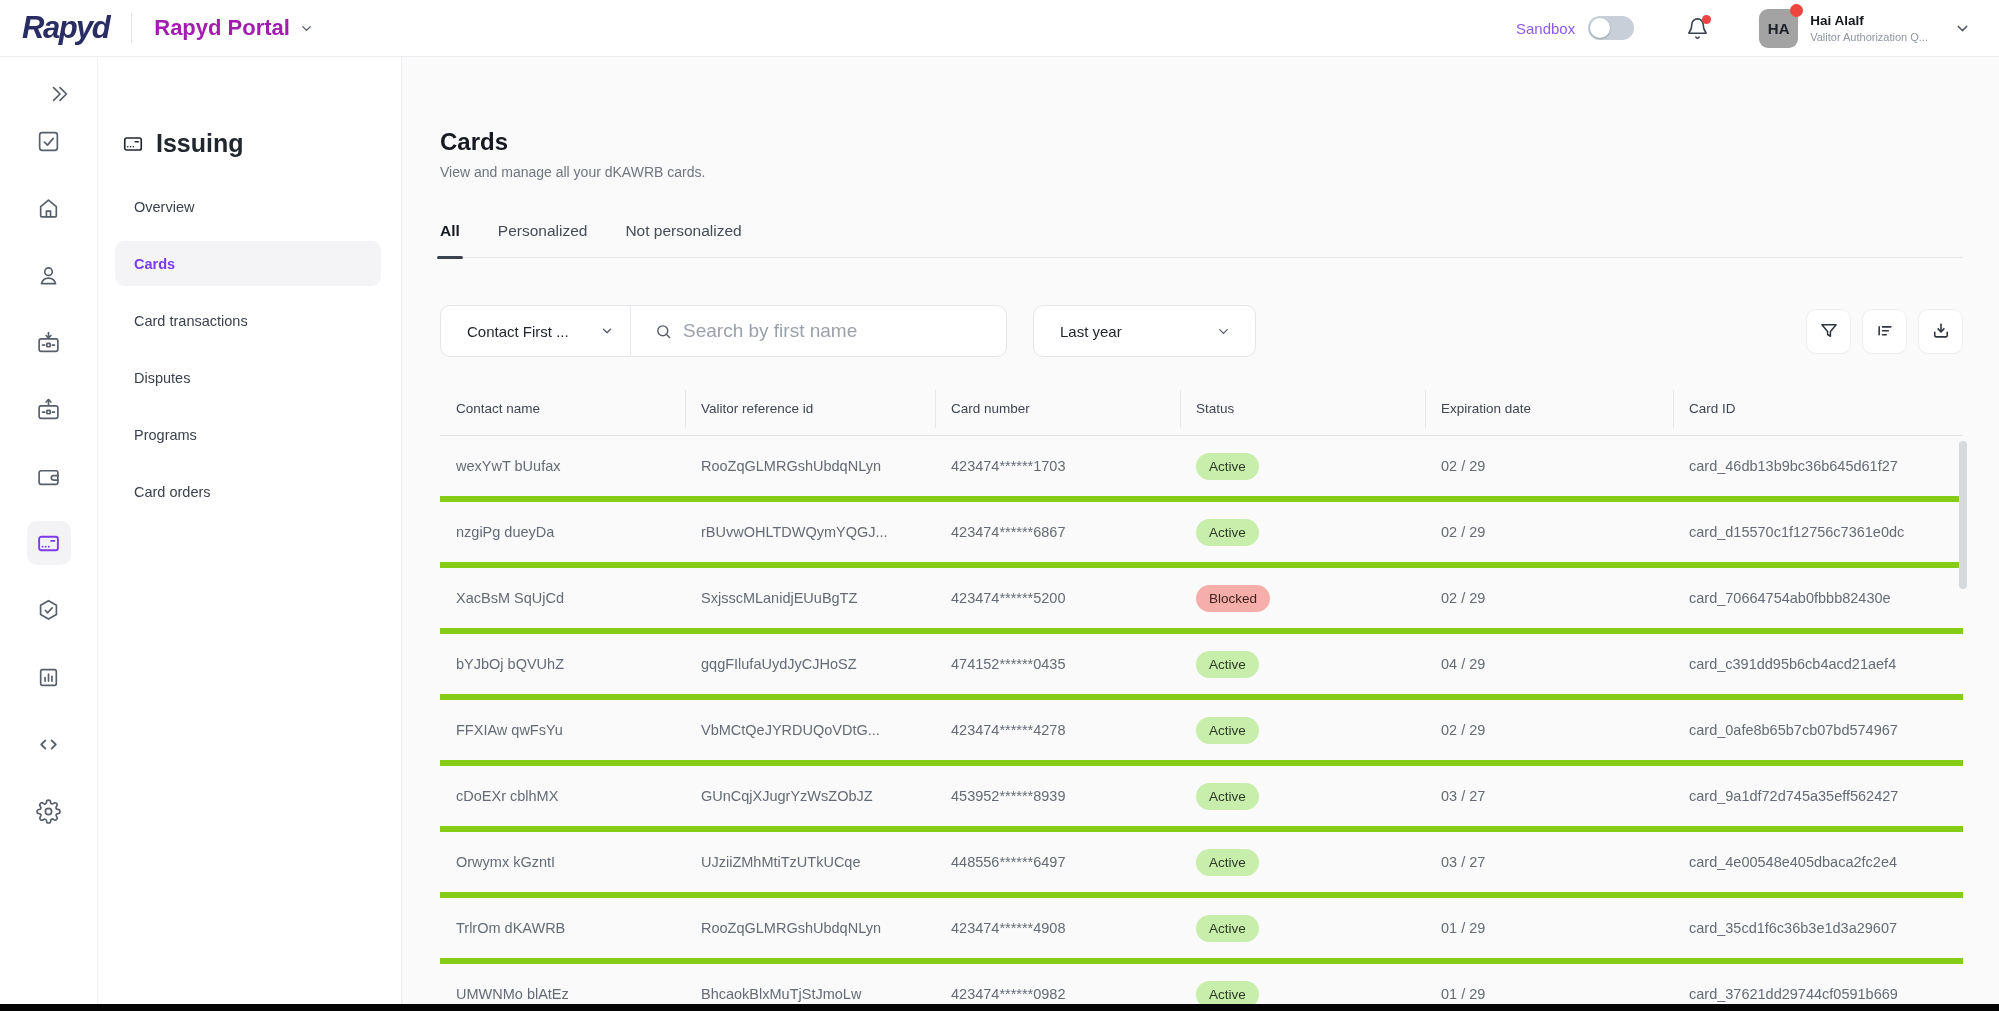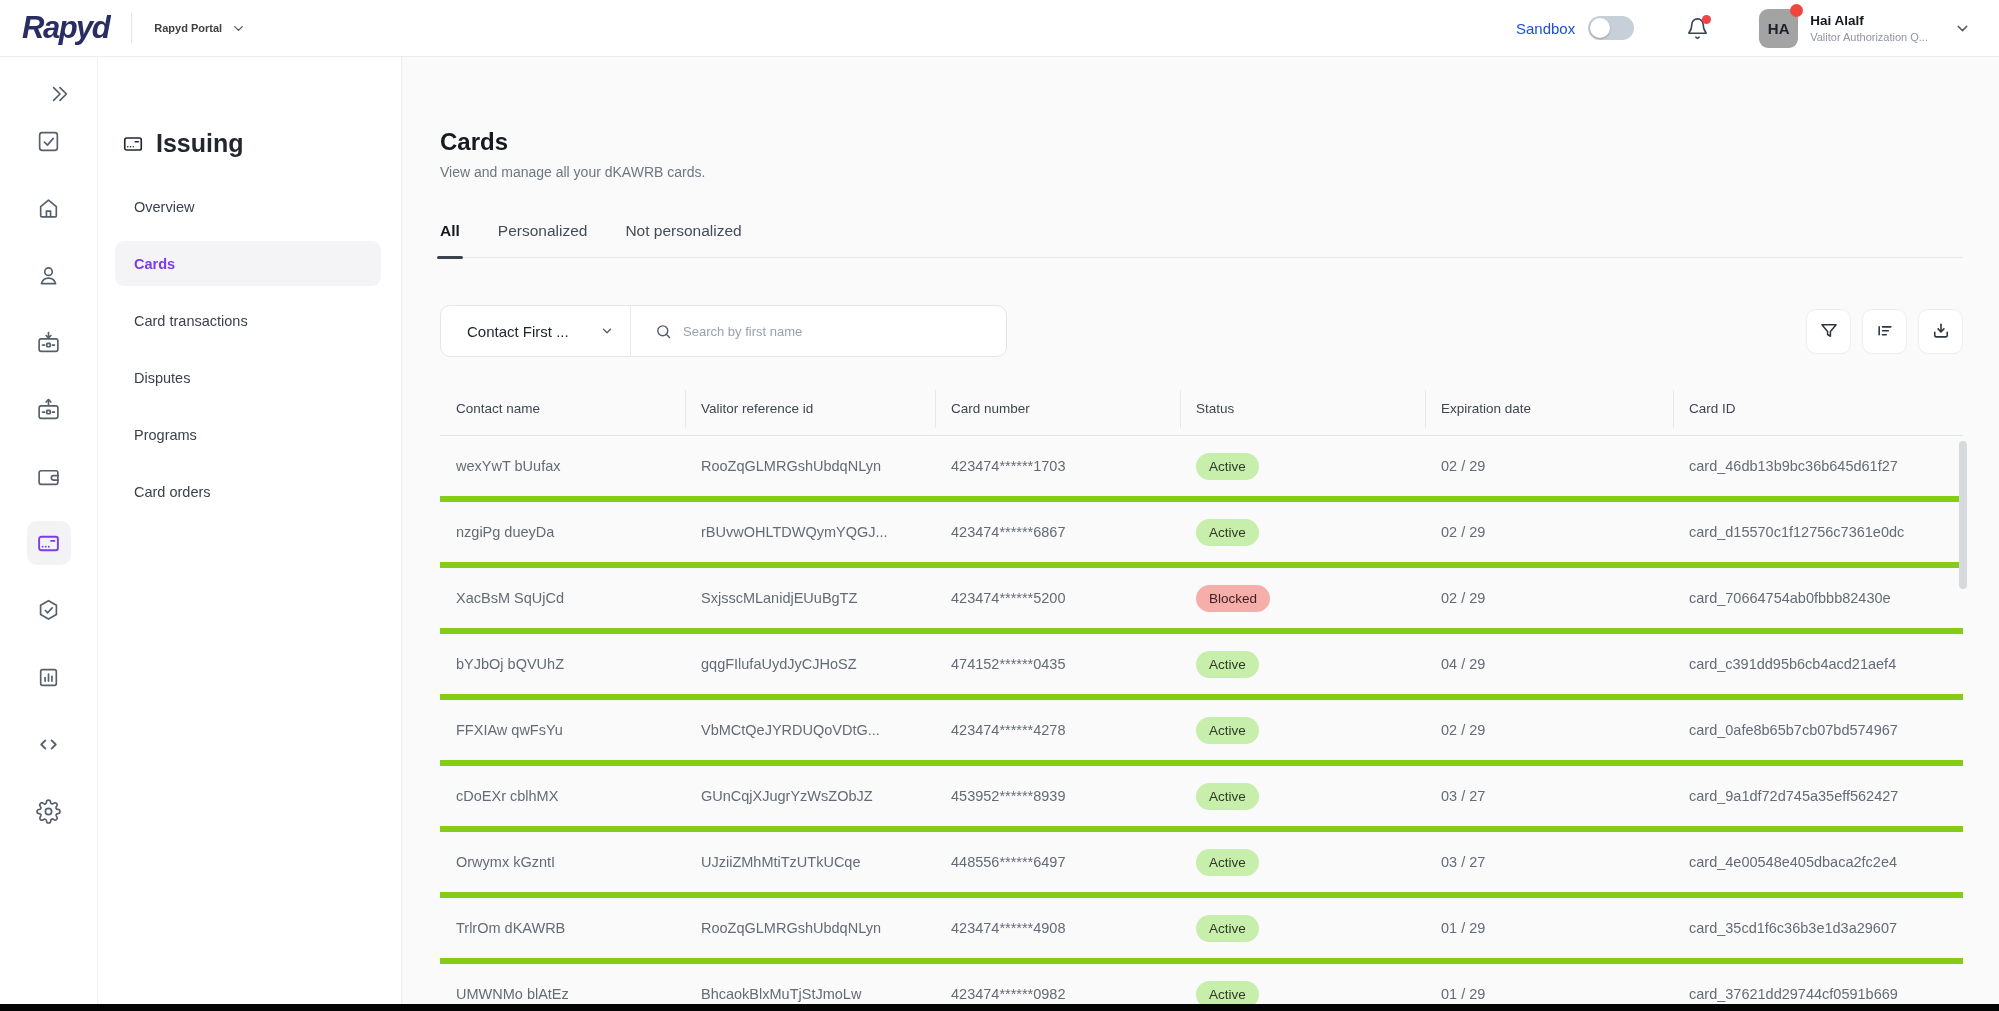--- a/index.html
+++ b/index.html
@@ -15,24 +15,24 @@
     position:relative; height:57px; background:#fff;
     border-bottom:1px solid #ecedf0;
     display:flex; align-items:center; padding:0 28px 0 22px;
   }
   .logo{
     font-size:31px; font-weight:800; font-style:italic;
     color:#2a2d63; letter-spacing:-1.5px; padding-right:22px;
   }
   .header-divider{ width:1px; height:30px; background:#e4e6ea; margin-right:22px; }
   .portal-select{ display:flex; align-items:center; gap:9px; cursor:pointer; }
-  .portal-select .label{ font-size:11px; font-weight:600; color:#404040; }
+  .portal-select .label{ font-size:22px; font-weight:600; color:#a21caf; }
   .header-right{ margin-left:auto; display:flex; align-items:center; }
   .sandbox-wrap{ display:flex; align-items:center; gap:13px; margin-right:52px; }
-  .sandbox-label{ font-size:15px; color:#1d4ed8; }
+  .sandbox-label{ font-size:15px; color:#8b5cf6; }
   .toggle{ width:46px; height:24px; border-radius:12px; background:#c7cfd8; position:relative; cursor:pointer; }
   .toggle .knob{ position:absolute; left:2px; top:2px; width:20px; height:20px; border-radius:50%; background:#fff; box-shadow:0 1px 2px rgba(0,0,0,.25); }
   .bell-wrap{ position:relative; margin-right:50px; color:#3c4350; cursor:pointer; }
   .bell-dot{ position:absolute; top:-2px; right:-2px; width:9px; height:9px; border-radius:50%; background:#ef4444; }
   .avatar{ position:relative; width:39px; height:39px; border-radius:9px; background:#a3a3a3;
     display:flex; align-items:center; justify-content:center; font-size:15px; font-weight:600; color:#1b202b; margin-right:12px; }
   .avatar-dot{ position:absolute; top:-5px; right:-5px; width:13px; height:13px; border-radius:50%; background:#f0453f; }
   .user-meta{ margin-right:26px; }
   .user-name{ font-size:13.5px; font-weight:700; color:#15181f; line-height:18px; }
   .user-org{ font-size:11px; color:#8e96a1; line-height:14px; }
@@ -68,21 +68,21 @@
   .tab{ font-size:15.5px; color:#454c58; padding-bottom:17px; position:relative; cursor:pointer; }
   .tab.active{ color:#16191f; font-weight:700; }
   .tab.active::after{ content:""; position:absolute; left:-3px; right:-3px; bottom:-2px; height:3px; background:#3c424c; border-radius:2px; }
 
   .filter-bar{ display:flex; align-items:center; margin-top:47px; }
   .search-group{ display:flex; width:567px; height:52px; background:#fff; border:1px solid #e3e5e9; border-radius:10px; overflow:hidden; }
   .field-select{ width:190px; display:flex; align-items:center; justify-content:space-between;
     padding:0 16px 0 26px; border-right:1px solid #e8eaed; cursor:pointer; }
   .field-select .val{ font-size:15px; color:#22272f; white-space:nowrap; }
   .search-box{ flex:1; display:flex; align-items:center; gap:11px; padding-left:24px; }
-  .search-box input{ border:none; outline:none; font-size:13px; color:#22272f; flex:1; background:transparent;
+  .search-box input{ border:none; outline:none; font-size:19px; color:#22272f; flex:1; background:transparent;
     font-family:"Liberation Sans","DejaVu Sans",sans-serif; }
   .search-box input::placeholder{ color:#9aa1ab; }
   .date-select{ margin-left:26px; width:223px; height:52px; background:#fff; border:1px solid #e3e5e9; border-radius:10px;
     display:flex; align-items:center; justify-content:space-between; padding:0 24px 0 26px; cursor:pointer; }
   .date-select .val{ font-size:15px; color:#22272f; }
   .chev{ color:#565d69; }
   .filter-actions{ margin-left:auto; display:flex; gap:11px; }
   .icon-btn{ width:45px; height:45px; background:#fff; border:1px solid #eceef1; border-radius:10px;
     display:flex; align-items:center; justify-content:center; color:#2f353f; cursor:pointer; }
 
@@ -292,20 +292,28 @@
         <div class="search-box">
           <span class="chev">
             <svg width="17" height="17" viewBox="0 0 24 24" fill="none" stroke="currentColor" stroke-width="2" stroke-linecap="round" stroke-linejoin="round">
                 <circle cx="11" cy="11" r="7"></circle>
                 <path d="m20.5 20.5-4.5-4.5"></path>
               </svg>
           </span>
           <input type="text" placeholder="Search by first name" style="">
         </div>
       </div>
+      <div class="date-select">
+        <span class="val">Last year</span>
+        <span class="chev">
+          <svg width="15" height="15" viewBox="0 0 24 24" fill="none" stroke="currentColor" stroke-width="2" stroke-linecap="round" stroke-linejoin="round">
+              <path d="m6 9 6 6 6-6"></path>
+            </svg>
+        </span>
+      </div>
       <div class="filter-actions">
         <div class="icon-btn">
           <svg width="20" height="20" viewBox="0 0 24 24" fill="none" stroke="currentColor" stroke-width="1.8" stroke-linecap="round" stroke-linejoin="round">
               <path d="M3.5 4.5h17L13.7 12.7v5.6l-3.4-2.1v-3.5z"></path>
             </svg>
         </div>
         <div class="icon-btn">
           <svg width="20" height="20" viewBox="0 0 24 24" fill="none" stroke="currentColor" stroke-width="1.9" stroke-linecap="round" stroke-linejoin="round">
               <path d="M5 7v9.5"></path>
               <path d="M9 7h10"></path>

